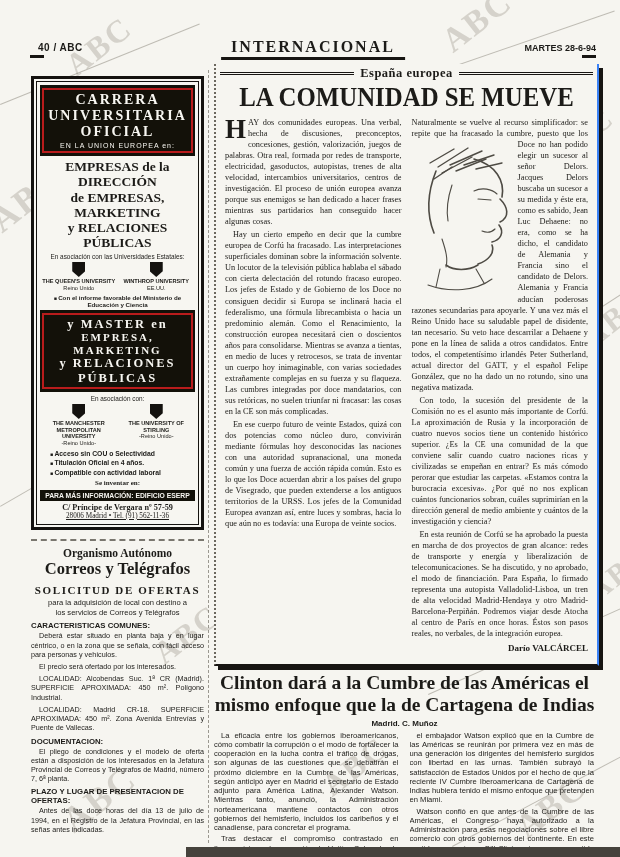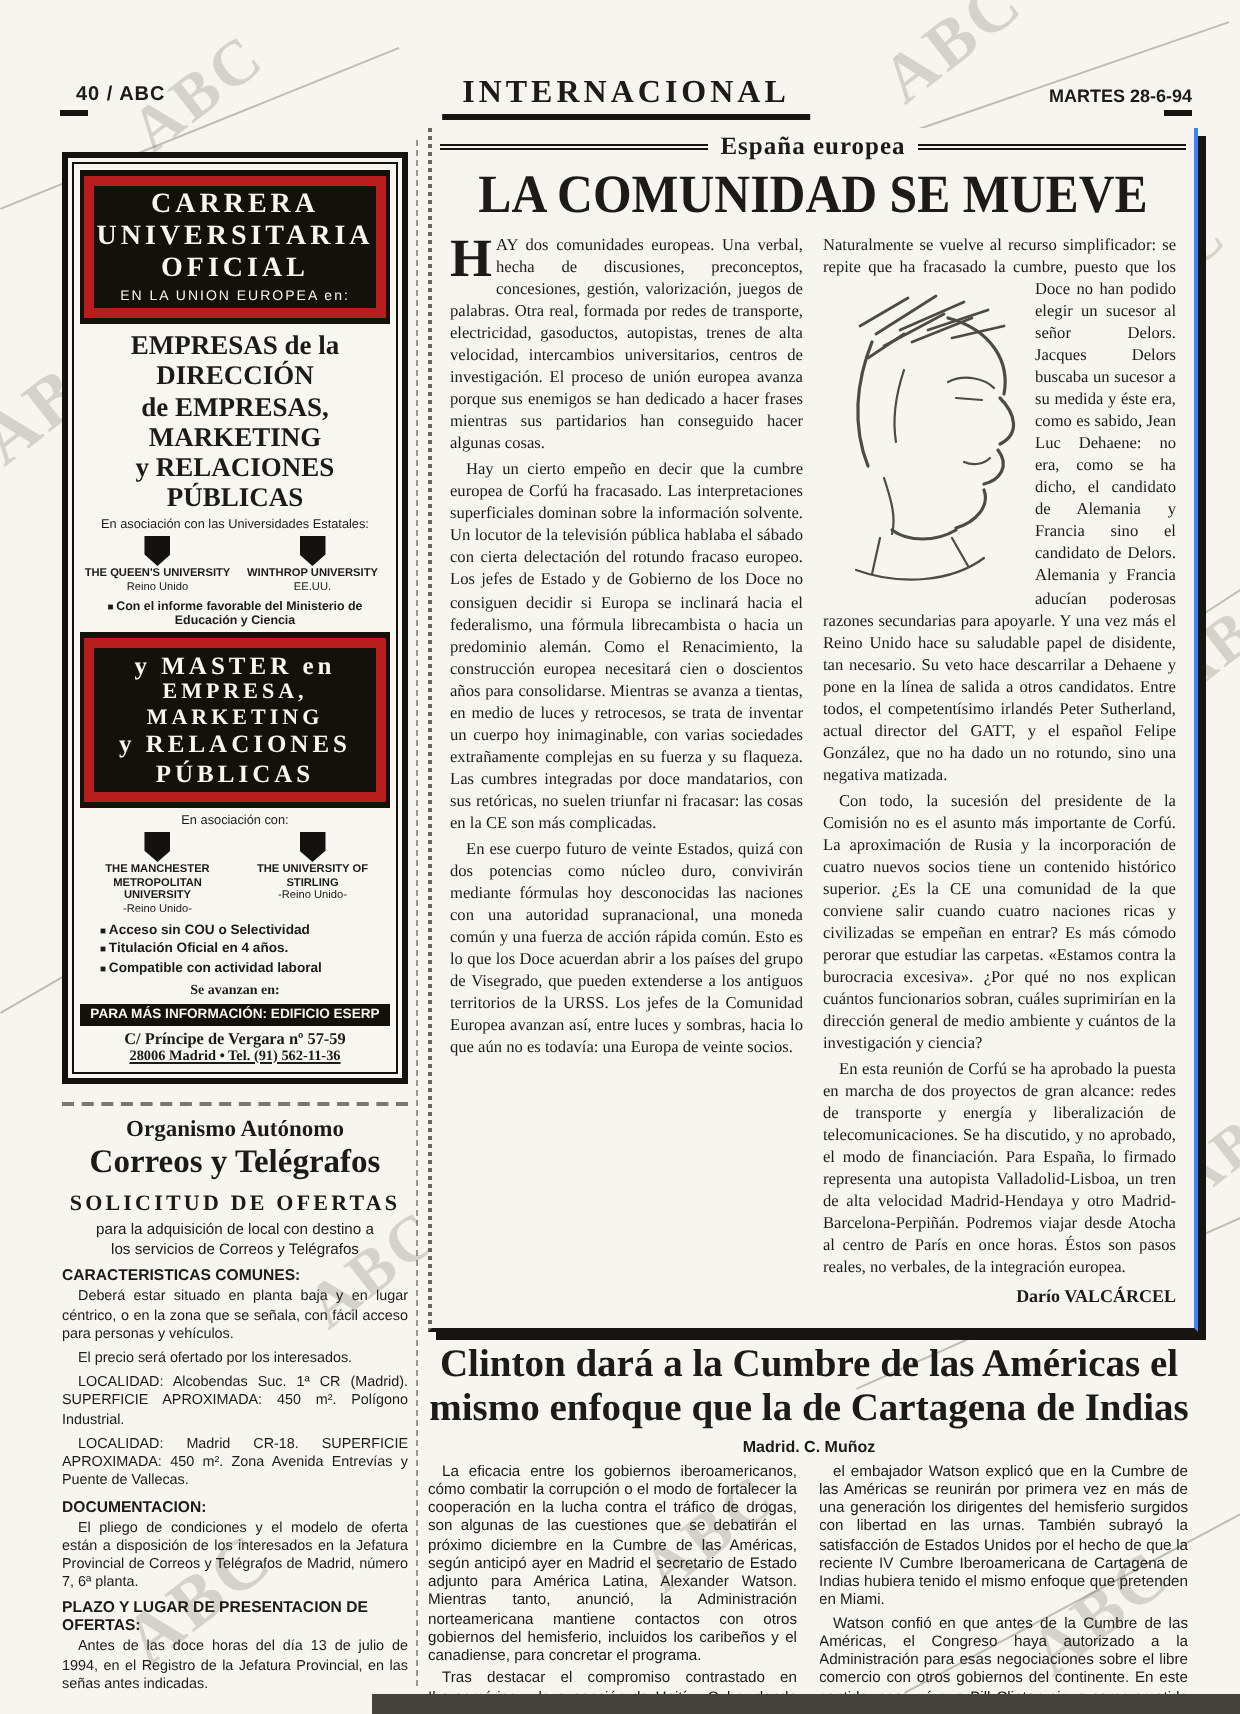--- a/index.html
+++ b/index.html
@@ -28,21 +28,21 @@
   
   .vsep{position:absolute;left:208px;top:70px;bottom:14px;width:0;
       border-left:1px dashed rgba(80,75,65,.55);z-index:2;}
   .bottom-bar{position:absolute;left:186px;right:0;bottom:0;height:10px;
       background:#45423c;z-index:4;}
   
   .ads{position:absolute;left:31px;top:76px;width:173px;z-index:3;}
   .ad1{border:3px solid #14120f;padding:2px;background:#f7f6f1;}
   .ad1-in{border:1px solid #14120f;padding:3px 3px 4px 3px;text-align:center;}
   .banner{background:#131109;color:#f7f6f1;padding:3px 2px;margin-bottom:3px;}
-  .banner-in{border:5px solid #b91c1c;padding:2px 1px;}
+  .banner-in{border:2px solid #b91c1c;padding:2px 1px;}
   .banner .l1{font-size:14px;font-weight:700;letter-spacing:2px;line-height:1.15;}
   .banner .sub{font-size:7px;letter-spacing:1px;margin-top:2px;font-family:"Liberation Sans",sans-serif;}
   .ad1-title{font-size:13.5px;font-weight:700;line-height:1.12;margin:2px 0 3px 0;}
   .small-c{font-size:6.4px;font-family:"Liberation Sans",sans-serif;margin:1px 0;}
   .uni-row{display:flex;justify-content:space-around;align-items:flex-start;margin:2px 0 3px 0;}
   .uni{width:48%;display:flex;flex-direction:column;align-items:center;}
   .uni .nm{font-size:5.6px;font-weight:700;font-family:"Liberation Sans",sans-serif;line-height:1.2;}
   .uni .ct{font-size:5.6px;font-family:"Liberation Sans",sans-serif;}
   .shield{width:13px;height:15px;background:#14120f;margin-bottom:1px;
       clip-path:polygon(0 0,100% 0,100% 62%,50% 100%,0 62%);}
@@ -54,21 +54,21 @@
   .imparte{font-size:7px;font-weight:700;margin-top:2px;}
   .eserp-row{display:flex;align-items:center;justify-content:center;gap:4px;margin:2px 0;}
   .eserp-shield{width:22px;height:26px;background:#14120f;color:#f7f6f1;font-size:4px;
       display:flex;align-items:center;justify-content:center;
       clip-path:polygon(0 0,100% 0,100% 62%,50% 100%,0 62%);}
   .eserp-name{font-size:25px;font-weight:700;letter-spacing:3px;line-height:1;}
   .eserp-sub{font-size:4.8px;font-family:"Liberation Sans",sans-serif;line-height:1.25;text-align:left;}
   .info-bar{background:#131109;color:#f7f6f1;font-size:6.8px;font-weight:700;
       font-family:"Liberation Sans",sans-serif;padding:2px 0;margin:3px 0 2px 0;}
   .addr1{font-size:8.2px;font-weight:700;}
-  .addr2{font-size:7.2px;font-weight:700;text-decoration:underline;}
+  .addr2{font-size:7.2px;font-weight:400;text-decoration:underline;}
   
   .ad2{margin-top:9px;border-top:2px dashed rgba(70,65,55,.7);padding-top:6px;text-align:center;}
   .org1{font-size:11.5px;font-weight:700;}
   .org2{font-size:16.5px;font-weight:700;margin-bottom:5px;}
   .sol-title{font-family:Liberation Serif, serif;font-size:11px;font-weight:700;
       letter-spacing:1.6px;margin-bottom:2px;}
   .sol-sub{font-family:"Liberation Sans",sans-serif;font-size:7.6px;line-height:1.3;
       width:150px;margin:0 auto 4px auto;}
   .ad2 .sec{text-align:left;font-family:"Liberation Sans",sans-serif;}
   .sec-title{font-size:7.8px;font-weight:700;margin:4px 0 1px 0;}
@@ -186,21 +186,21 @@
           <div class="shield"></div>
           <div class="nm">THE UNIVERSITY OF STIRLING</div>
           <div class="ct">-Reino Unido-</div>
         </div>
       </div>
       <div class="bullets">
         <div>Acceso sin COU o Selectividad</div>
         <div>Titulación Oficial en 4 años.</div>
         <div>Compatible con actividad laboral</div>
       </div>
-      <div class="imparte">Se avanzan en:</div>
+      <div class="imparte">Se inventar en:</div>
       <div class="info-bar">PARA MÁS INFORMACIÓN: EDIFICIO ESERP</div>
       <div class="addr1">C/ Príncipe de Vergara nº 57-59</div>
       <div class="addr2">28006 Madrid • Tel. (91) 562-11-36</div>
     </div>
   </div>
 
   <div class="ad2">
     <div class="org1">Organismo Autónomo</div>
     <div class="org2">Correos y Telégrafos</div>
     <div class="sol-title">SOLICITUD DE OFERTAS</div>

